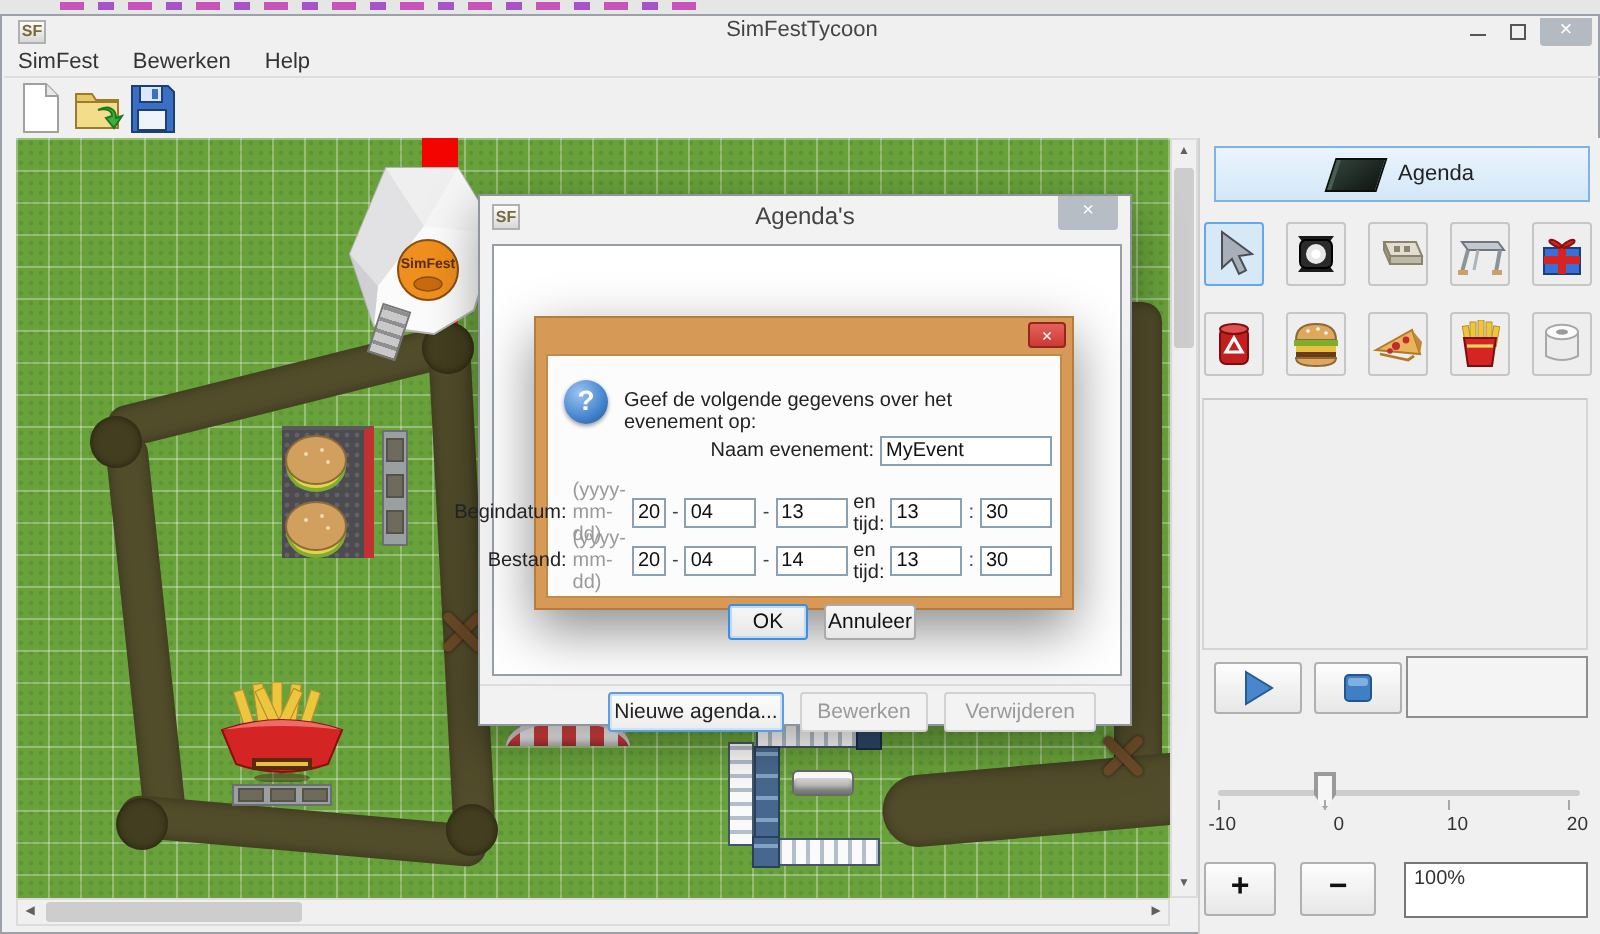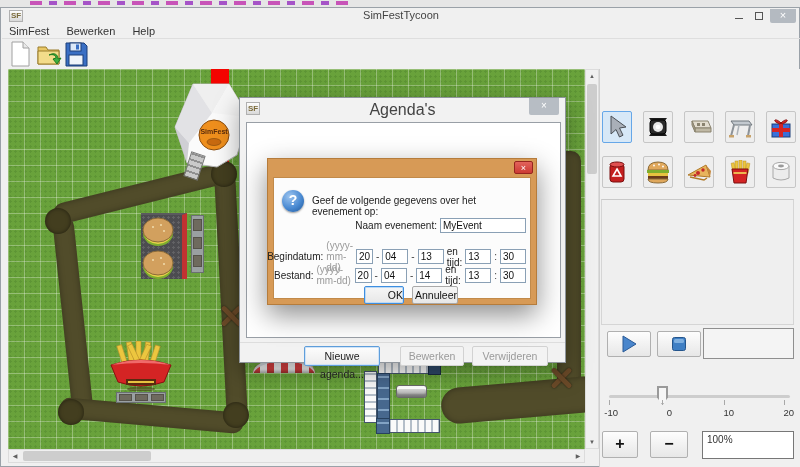--- a/index.html
+++ b/index.html
@@ -144,50 +144,50 @@
      font-size:16px; font-weight:bold; text-align:center; line-height:24px; color:#111; }
   #zoom-plus { left:2px; width:36px; } #zoom-minus { left:50px; width:38px; }
   #zoom-level { left:102px; top:362px; width:92px; height:28px; background:#fff; border:1px solid #777; font-size:10px; padding:2px 4px; }
 
   
   #agendas-dialog { left:238px; top:89px; width:327px; height:266px; background:#f2f2f2; border:1px solid #8f959c;
      box-shadow:0 8px 24px rgba(0,0,0,.35); z-index:20; }
   #ad-titlebar { left:0; top:0; width:100%; height:22px; }
   #ad-icon { left:6px; top:4px; width:14px; height:13px; font-size:8px; font-weight:bold; color:#7a6a3a;
      background:linear-gradient(#fdfdfd,#d8d8d8); border:1px solid #b0b0b0; text-align:center; line-height:11px; }
-  #ad-title { left:0; top:3px; width:100%; text-align:center; font-size:16px; color:#444; }
+  #ad-title { left:0; top:3px; width:100%; text-align:center; font-size:12px; color:#444; }
   #ad-close { right:6px; top:0; width:30px; height:17px; background:#b7bdc4; color:#fff; text-align:center;
      font-size:10px; line-height:16px; border-radius:0 0 2px 2px; }
   #ad-list { left:6px; top:24px; width:315px; height:216px; background:#fff; border:1px solid #999fa6; }
   #ad-footer-line { left:0; top:244px; width:100%; height:1px; background:#ddd; }
   .ad-btn { top:248px; height:20px; font-size:10.5px; text-align:center; line-height:18px;
      background:linear-gradient(#fdfdfd,#ececec); border:1px solid #b0b0b0; border-radius:2px; color:#222; }
-  #ad-new { left:64px; width:76px; border-color:#5f9edb; box-shadow:0 0 0 1px #cfe3f7 inset; }
+  #ad-new { left:64px; width:88px; border-color:#5f9edb; box-shadow:0 0 0 1px #cfe3f7 inset; }
   .ad-btn.disabled { color:#9a9a9a; background:#f3f3f3; border-color:#d2d2d2; }
   #ad-edit { left:160px; width:64px; } #ad-del { left:232px; width:76px; }
 
   
   #event-dialog { left:266px; top:150px; width:270px; height:147px; background:#d79a56; border:1px solid #b57c3c;
      box-shadow:0 10px 26px rgba(0,0,0,.45); z-index:30; }
   #ed-title { left:0; top:0; width:100%; height:18px; text-align:center; font-size:11px; color:#4a2c0e; line-height:18px; }
   #ed-close { right:3px; top:2px; width:19px; height:13px; background:linear-gradient(#e2635c,#cc3a33); border:1px solid #96251f;
      border-radius:2px; color:#fff; font-size:9px; line-height:12px; text-align:center; }
   #ed-body { left:5px; top:18px; width:258px; height:122px; background:#fcfcfc; border:1px solid #c18a4a; font-size:10px; }
   #ed-qicon { left:8px; top:12px; width:22px; height:22px; border-radius:50%;
      background:radial-gradient(circle at 35% 30%, #9cc4ef, #4a8ad2 55%, #1d5598); color:#fff; font-weight:bold;
      font-size:14px; text-align:center; line-height:21px; box-shadow:0 1px 2px rgba(0,0,0,.4); }
   #ed-prompt { left:38px; top:17px; width:215px; font-size:10px; color:#222; }
   .ed-row { position:absolute; left:0; width:252px; display:flex; align-items:center; justify-content:flex-end; gap:3px; }
   #row-name { top:40px; } #row-start { top:62px; } #row-end { top:86px; }
   .ed-label { color:#222; } .ed-hint { color:#9a9a9a; }
   .ed-input { height:15px; border:1px solid #8aa0b5; font-size:10px; padding:0 2px; color:#111; background:#fff; }
   #name-input { width:86px; }
-  .yr { width:17px; } .sm { width:26px; }
+  .yr { width:17px; } .sm { width:36px; }
   .sep { color:#444; }
-  .ed-btn { position:absolute; top:108px; height:18px; font-size:10.5px; text-align:right; line-height:16px;
+  .ed-btn { position:absolute; top:124px; height:18px; font-size:10.5px; text-align:center; line-height:16px;
      background:linear-gradient(#f6f6f6,#e7e7e7); border:1px solid #a9a9a9; border-radius:2px; color:#111; }
   #ed-ok { left:90px; width:40px; border-color:#3d8ee0; box-shadow:0 0 0 1px #bcd9f5 inset; }
   #ed-cancel { left:138px; width:46px; }
 
   svg { display:block; }
 </style>
 </head>
 <body>
 
 <div class="abs" id="behind-strip">
@@ -333,20 +333,24 @@
     <div class="sb-arrow" id="vs-down">▼</div>
   </div>
   <div class="abs sb" id="hscroll">
     <div class="sb-arrow" id="hs-left">◀</div>
     <div class="abs" id="hs-thumb"></div>
     <div class="sb-arrow" id="hs-right">▶</div>
   </div>
   <div class="abs" id="sb-corner"></div>
 
   <div class="abs" id="sidebar">
+    <div class="abs" id="agenda-btn">
+      <span id="agenda-book"></span>
+      <span>Agenda</span>
+    </div>
 
     <div class="abs tool trow1 tc1 selected">
       <svg width="20" height="24" viewBox="0 0 20 24">
           <path d="M4 1 L4 19 L9 14.5 L12.5 22 L16 20.2 L12.5 13 L19 12 Z" fill="#a9afb8" stroke="#4a4f55"></path>
         </svg>
     </div>
     <div class="abs tool trow1 tc2">
       <svg width="24" height="24" viewBox="0 0 24 24">
           <polygon points="3,3 21,3 18,7 6,7" fill="#1a1a1a"></polygon>
           <polygon points="3,21 21,21 18,17 6,17" fill="#1a1a1a"></polygon>

